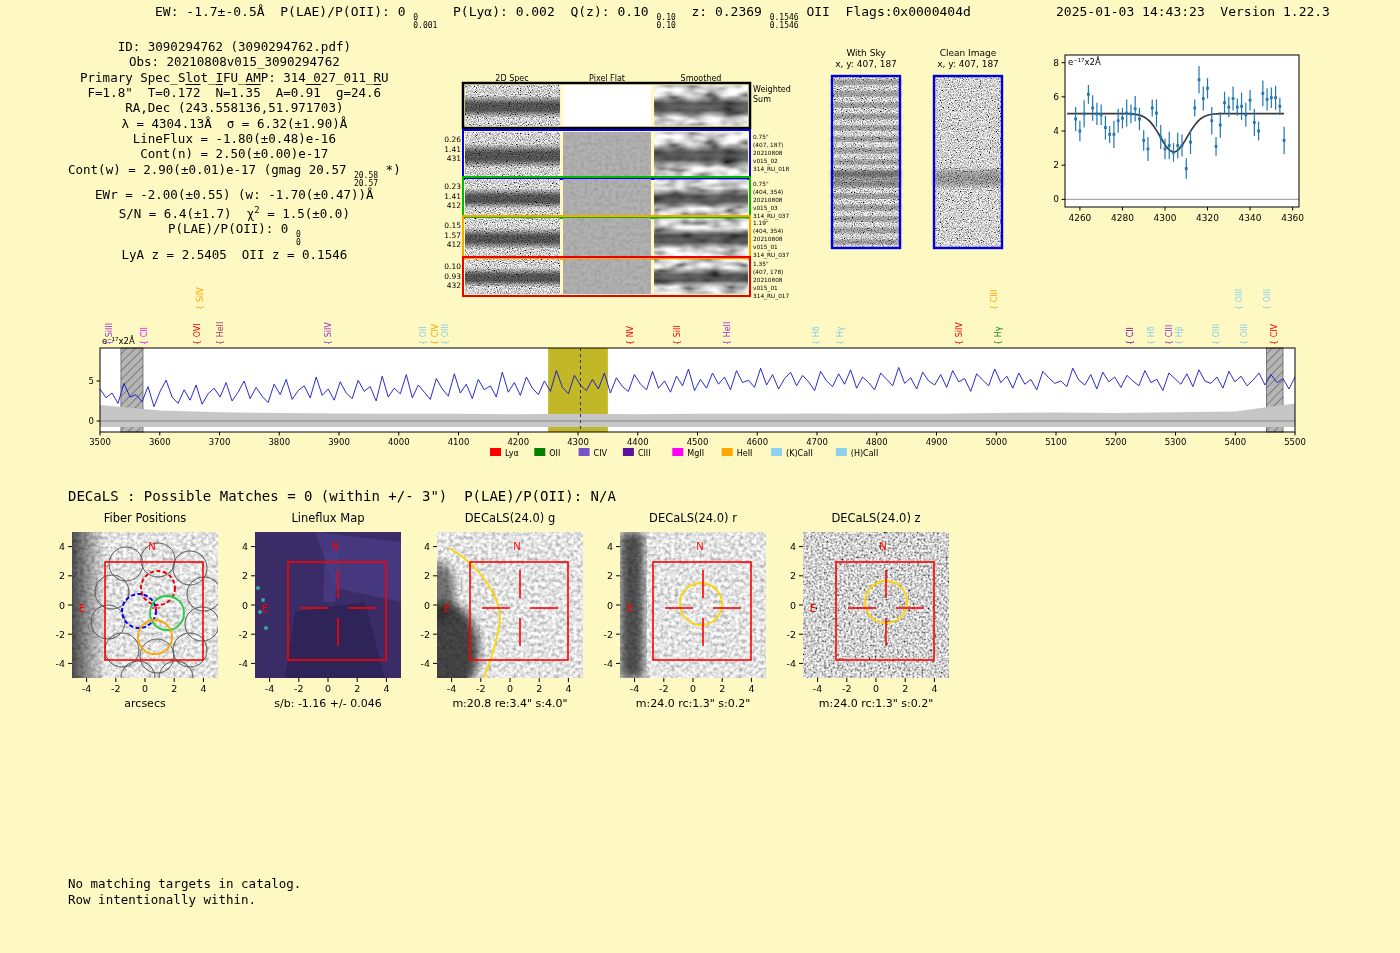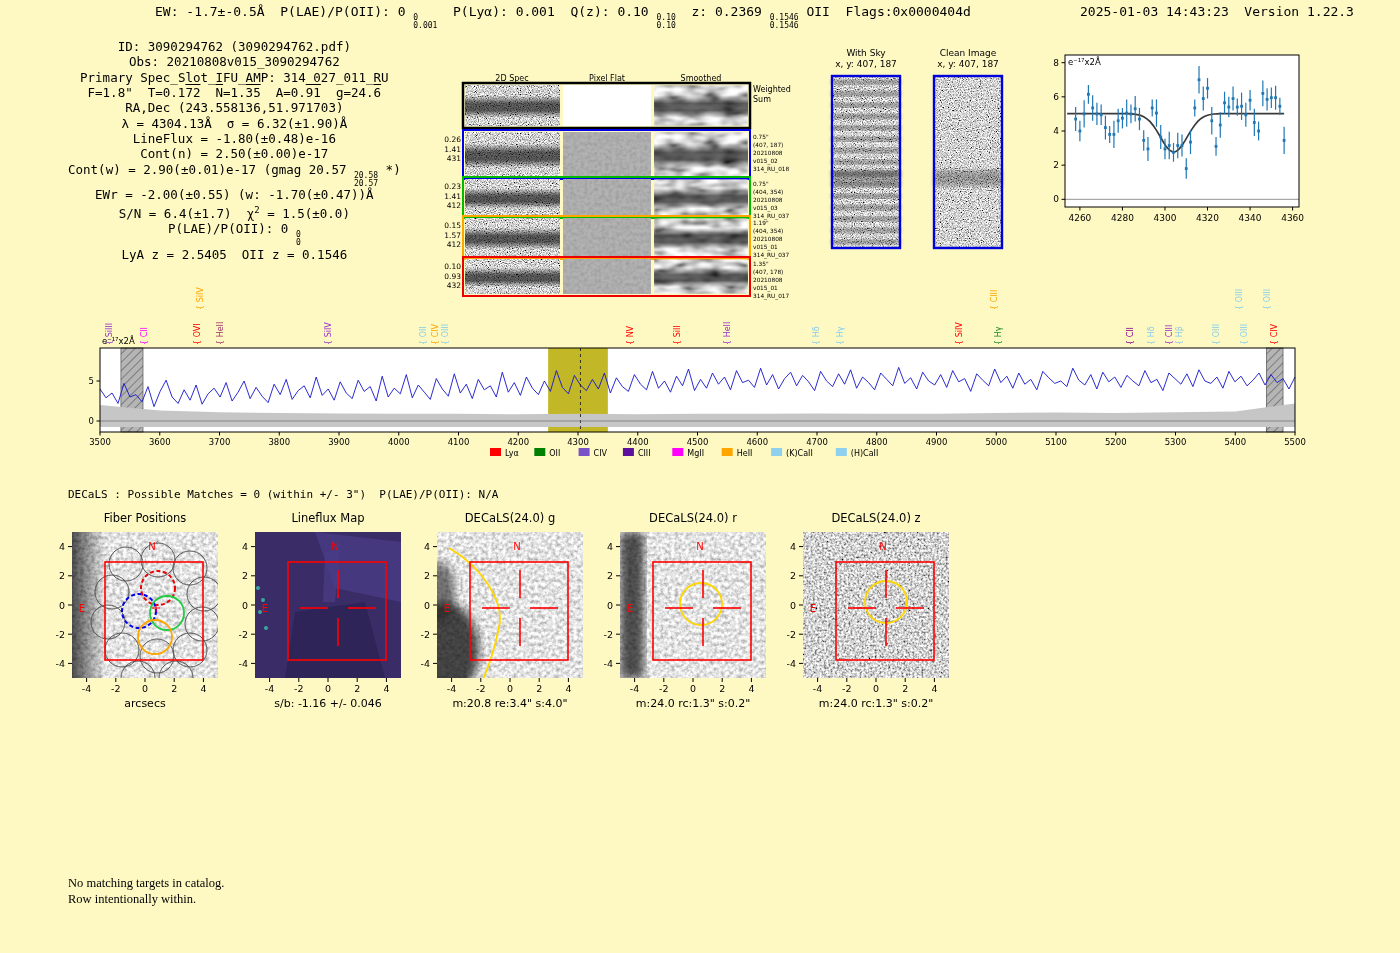--- a/index.html
+++ b/index.html
@@ -1,25 +1,25 @@
 <!DOCTYPE html>
 <html><head>
 <meta charset="utf-8">
 <style>
   html,body{margin:0;padding:0;background:#fff;}
   #page{position:relative;width:1400px;height:953px;background:#fef9c3;overflow:hidden;
         font-family:"DejaVu Sans",sans-serif;color:#000;}
   .mono{font-family:"DejaVu Sans Mono",monospace;}
   #header-left{position:absolute;left:155px;top:4px;font-size:13px;white-space:pre;}
-  #header-right{position:absolute;left:1056px;top:4px;font-size:13px;white-space:pre;margin-left:24px;}
+  #header-right{position:absolute;left:1056px;top:4px;font-size:13px;white-space:pre;}
   #info-block{position:absolute;left:68px;top:39px;font-size:12.5px;line-height:15.35px;white-space:pre;text-align:center;}
   .stack{display:inline-flex;flex-direction:column;font-size:8px;line-height:7.8px;vertical-align:-4px;}
   .over{text-decoration:overline;}
-  #decals-line{position:absolute;left:68px;top:488px;font-size:11px;white-space:pre;}
-  #footer{position:absolute;left:68px;top:876px;font-size:12.5px;line-height:15.5px;white-space:pre;font-family:Liberation Serif, serif;}
+  #decals-line{position:absolute;left:68px;top:488px;font-size:14px;white-space:pre;}
+  #footer{position:absolute;left:68px;top:876px;font-size:12.5px;line-height:15.5px;white-space:pre;}
   svg text{font-family:"DejaVu Sans",sans-serif;}
 </style>
 </head>
 <body>
 
 <div id="page">
   <svg width="0" height="0" style="position:absolute">
     <defs>
       <filter id="nFine" x="0" y="0" width="100%" height="100%">
         <feTurbulence type="fractalNoise" baseFrequency="0.9" numOctaves="3" seed="7" stitchTiles="stitch"></feTurbulence>
@@ -54,21 +54,21 @@
         <stop offset="0" stop-color="#000" stop-opacity="0.85"></stop>
         <stop offset="1" stop-color="#000" stop-opacity="0"></stop>
       </linearGradient>
       <pattern id="hatch" width="6" height="6" patternUnits="userSpaceOnUse" patternTransform="rotate(45)">
         <rect width="6" height="6" fill="#b5b5b5"></rect>
         <line x1="0" y1="0" x2="0" y2="6" stroke="#555" stroke-width="1.2"></line>
       </pattern>
     </defs>
   </svg>
 
-  <div id="header-left" class="mono"><span>EW: -1.7±-0.5Å  P(LAE)/P(OII): 0 </span><span class="stack"><span>0</span><span>0.001</span></span><span>  P(Lyα): 0.001  Q(z): 0.10 </span><span class="stack"><span>0.10</span><span>0.10</span></span><span>  z: 0.2369 </span><span class="stack"><span>0.1546</span><span>0.1546</span></span><span> OII  Flags:0x0000404d</span></div>
+  <div id="header-left" class="mono"><span>EW: -1.7±-0.5Å  P(LAE)/P(OII): 0 </span><span class="stack"><span>0</span><span>0.001</span></span><span>  P(Lyα): 0.002  Q(z): 0.10 </span><span class="stack"><span>0.10</span><span>0.10</span></span><span>  z: 0.2369 </span><span class="stack"><span>0.1546</span><span>0.1546</span></span><span> OII  Flags:0x0000404d</span></div>
   <div id="header-right" class="mono">2025-01-03 14:43:23  Version 1.22.3</div>
   <div id="info-block" class="mono"><div><span>ID: 3090294762 (3090294762.pdf)</span></div><div><span>Obs: 20210808v015_3090294762</span></div><div><span>Primary Spec_Slot_IFU_AMP: 314_027_011_RU</span></div><div><span>F=1.8"  T=0.1</span><span class="over">72</span><span>  </span><span class="over">N</span><span>=1.</span><span class="over">35</span><span>  A=0.</span><span class="over">91</span><span>  g=24.</span><span class="over">6</span></div><div><span>RA,Dec (243.558136,51.971703)</span></div><div><span>λ = 4304.13Å  σ = 6.32(±1.90)Å</span></div><div><span>LineFlux = -1.80(±0.48)e-16</span></div><div><span>Cont(n) = 2.50(±0.00)e-17</span></div><div><span>Cont(w) = 2.90(±0.01)e-17 (gmag 20.57 </span><span class="stack"><span>20.58</span><span>20.57</span></span><span> *)</span></div><div><span>EWr = -2.00(±0.55) (w: -1.70(±0.47))Å</span></div><div><span>S/N = 6.4(±1.7)  χ</span><sup style="font-size: 9px;">2</sup><span> = 1.5(±0.0)</span></div><div><span>P(LAE)/P(OII): 0 </span><span class="stack"><span>0</span><span>0</span></span></div><div><span>LyA z = 2.5405  OII z = 0.1546</span></div></div>
   <div id="spec2d-host" style="position: absolute; left: 440px; top: 30px; margin-top: 40px;"><svg width="360" height="230">
         <text x="72" y="11" font-size="8" fill="#000" text-anchor="middle">2D Spec</text>
         <text x="167" y="11" font-size="8" fill="#000" text-anchor="middle">Pixel Flat</text>
         <text x="261" y="11" font-size="8" fill="#000" text-anchor="middle">Smoothed</text>
         <rect x="25" y="15" width="95" height="41" fill="#bbb" filter="url(#nFine)"></rect>
         <rect x="25" y="15" width="95" height="41" fill="url(#gBand)"></rect>
         <rect x="123" y="15" width="88" height="41" fill="#ffffff"></rect>
         <rect x="214" y="15" width="94" height="41" fill="#bbb" filter="url(#nBlob)"></rect>

